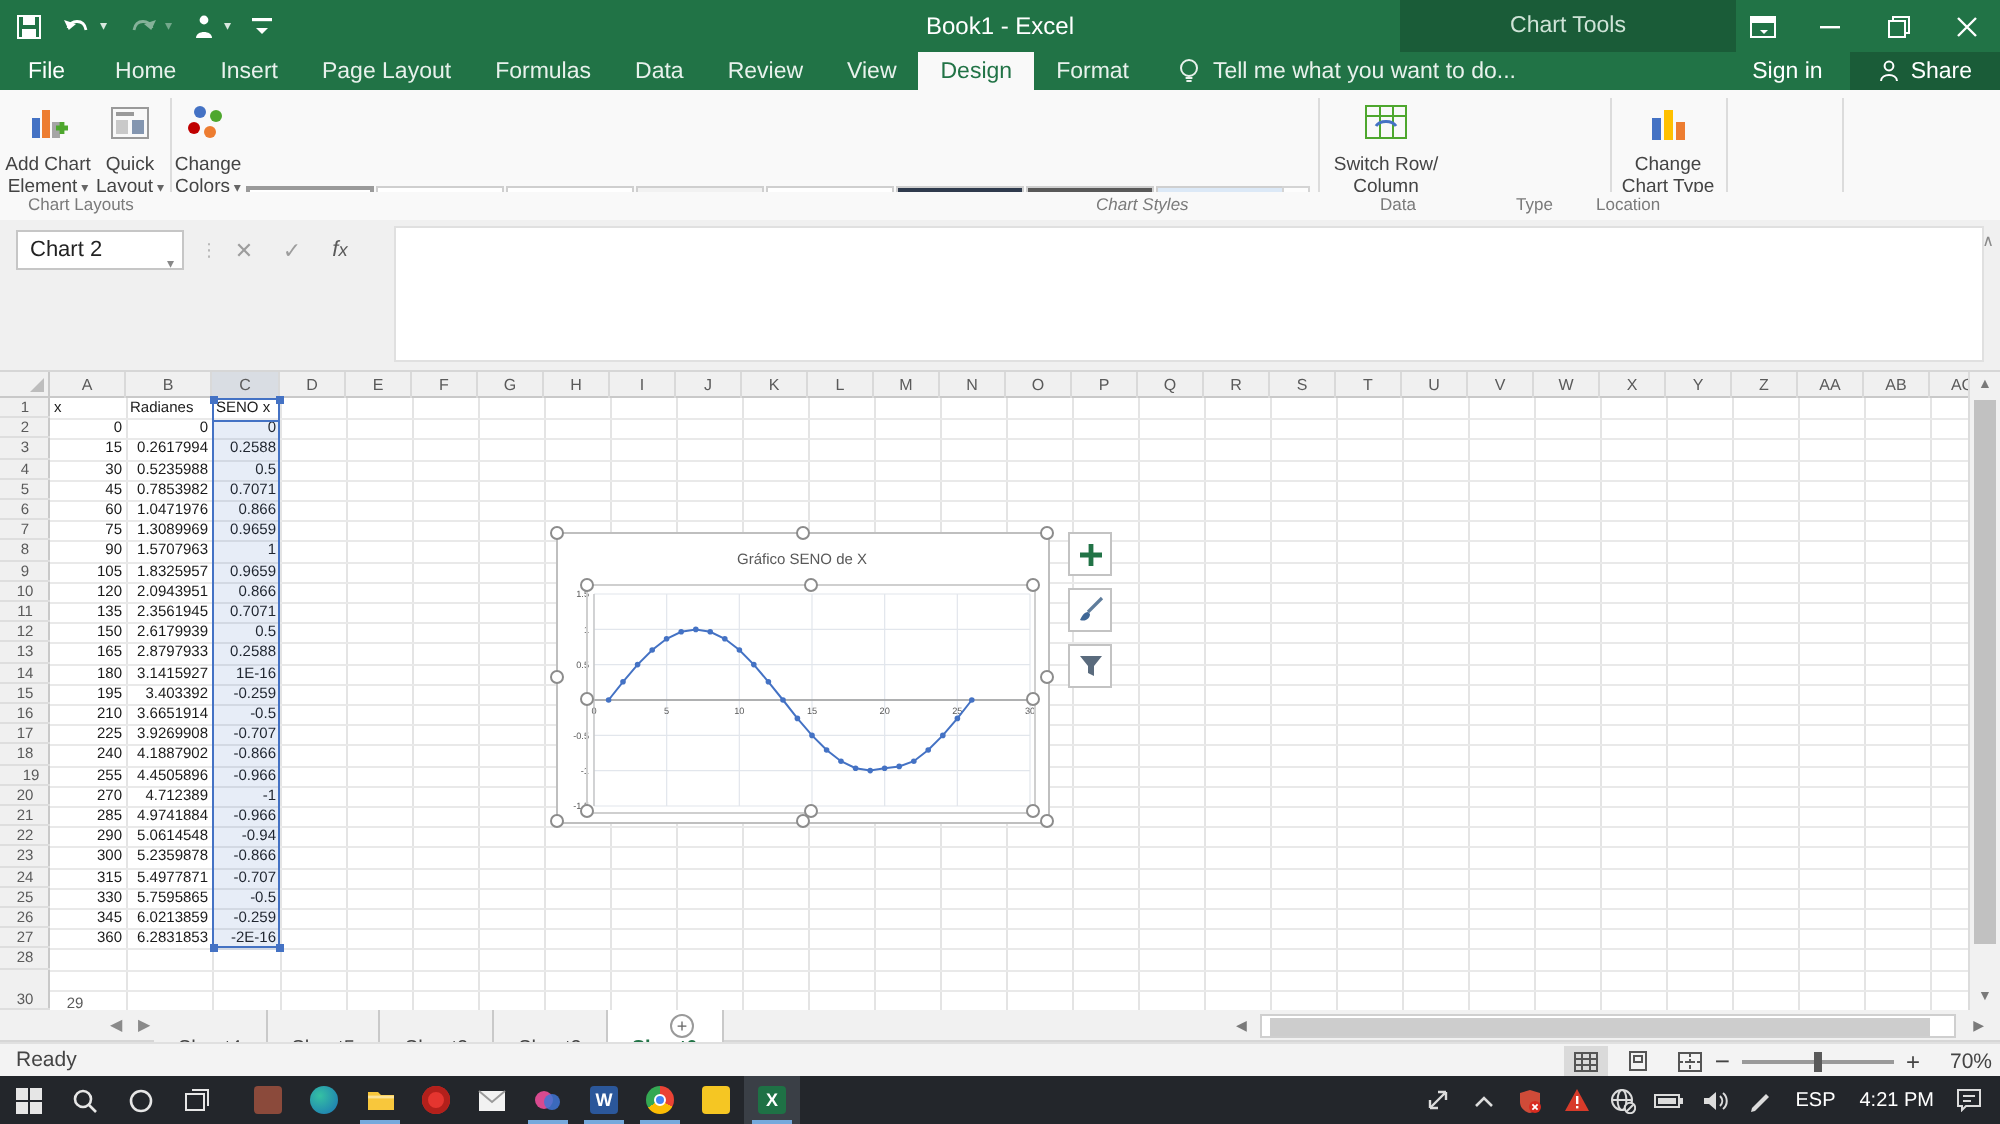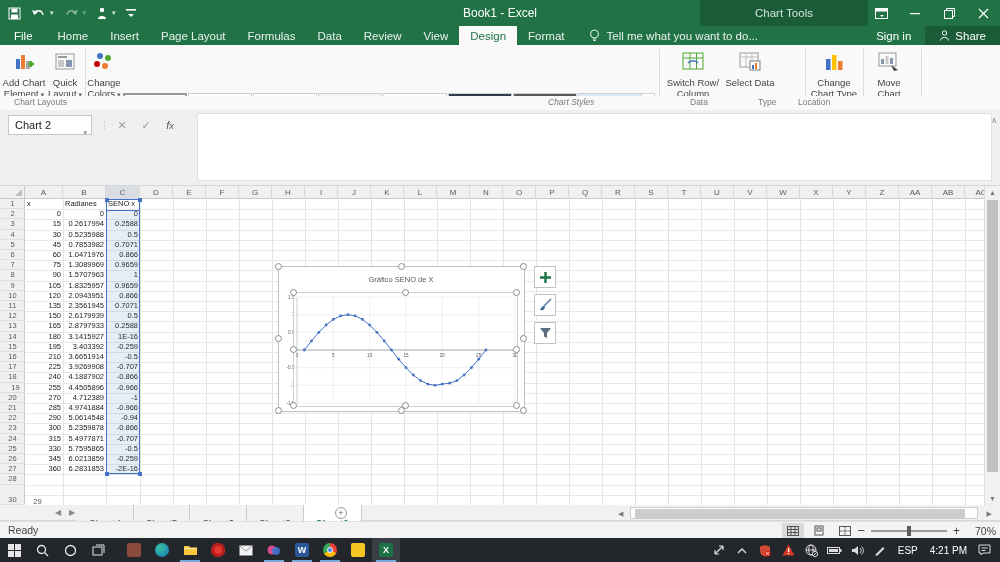--- a/index.html
+++ b/index.html
@@ -300,56 +300,32 @@
     <div class="bigbtn" style="left:663px;width:60px;">
       <div class="bicon">
           <svg width="24" height="22" viewBox="0 0 24 22">
             <rect x="2" y="2" width="20" height="16" fill="none" stroke="#4ea72e"></rect>
             <path d="M2 7 h20 M9 2 v16 M15.5 2 v16" stroke="#4ea72e"></path>
             <path d="M7 12 C9 9,15 9,17 12" fill="none" stroke="#4472c4" stroke-width="1.5"></path>
           </svg>
         </div>
       <span>Switch Row/ Column</span>
     </div>
-    <div class="bigbtn" style="left:725px;width:50px;">
-      <div class="bicon">
-          <svg width="24" height="22" viewBox="0 0 24 22">
-            <rect x="2" y="2" width="18" height="14" fill="none" stroke="#9a9a9a"></rect>
-            <path d="M2 6 h18 M8 2 v14 M14 2 v14" stroke="#bdbdbd"></path>
-            <rect x="12" y="10" width="10" height="9" fill="#fff" stroke="#7f7f7f"></rect>
-            <rect x="14" y="14" width="2" height="4" fill="#4472c4"></rect>
-            <rect x="17" y="12" width="2" height="6" fill="#ed7d31"></rect>
-          </svg>
-        </div>
-      <span>Select Data</span>
-    </div>
     <div class="gsep" style="left:805px;"></div>
     <div class="bigbtn" style="left:808px;width:52px;">
       <div class="bicon">
           <svg width="22" height="22" viewBox="0 0 22 22">
             <rect x="3" y="8" width="4.5" height="11" fill="#4472c4"></rect>
             <rect x="9" y="4" width="4.5" height="15" fill="#ffc000"></rect>
             <rect x="15" y="10" width="4.5" height="9" fill="#ed7d31"></rect>
           </svg>
         </div>
       <span>Change Chart Type</span>
     </div>
     <div class="gsep" style="left:863px;"></div>
-    <div class="bigbtn" style="left:866px;width:46px;">
-      <div class="bicon">
-          <svg width="24" height="22" viewBox="0 0 24 22">
-            <rect x="2" y="2" width="17" height="13" fill="none" stroke="#9a9a9a"></rect>
-            <rect x="4" y="8" width="3" height="5" fill="#8496b0"></rect>
-            <rect x="8.5" y="5" width="3" height="8" fill="#c9c9c9"></rect>
-            <rect x="13" y="7" width="3" height="6" fill="#8496b0"></rect>
-            <path d="M14 14 L21 19 L17 20 Z" fill="#404040"></path>
-          </svg>
-        </div>
-      <span>Move Chart</span>
-    </div>
     <div class="gsep" style="left:921px;"></div>
   </div>
   <div class="abs glabel-row">
     <span class="glabel2" style="left:14px;">Chart Layouts</span>
     <span class="glabel2" style="left:548px;font-style:italic;">Chart Styles</span>
     <span class="glabel2" style="left:690px;">Data</span>
     <span class="glabel2" style="left:758px;">Type</span>
     <span class="glabel2" style="left:798px;">Location</span>
     <span class="abs" id="ribbon-collapse">^</span>
   </div>

